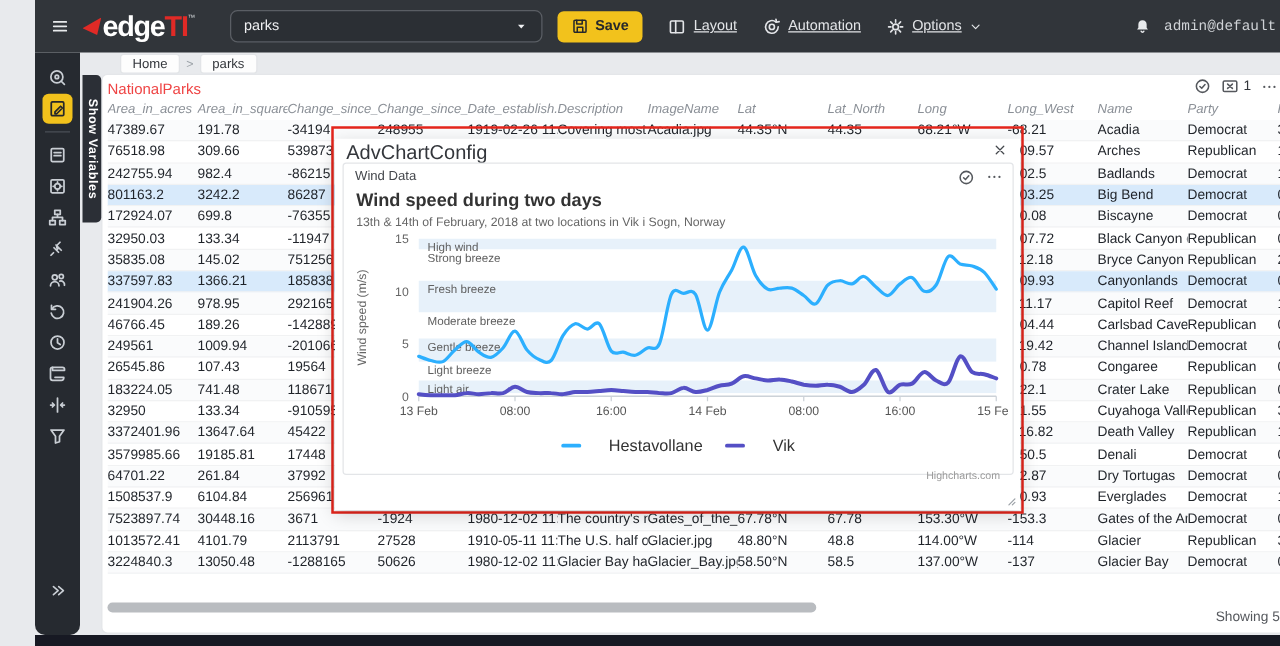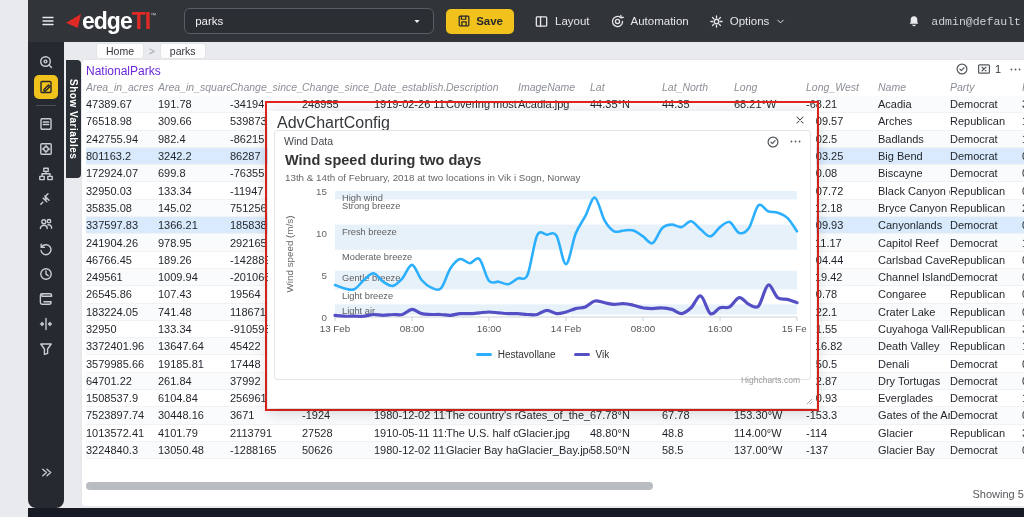--- a/index.html
+++ b/index.html
@@ -17,21 +17,21 @@
   .logo-edge { font-size:23px; font-weight:bold; color:#fff; letter-spacing:-1px; line-height:22px;}
   .logo-ti { font-size:23px; font-weight:bold; color:#e02a26; letter-spacing:-1px; line-height:22px;}
   .logo-tm { font-size:6px; color:#cfd2d6; margin-top:2px; }
   .ws-select { width:250px; height:26px; background:#2b2f34; border:1px solid #5a5e64;
     border-radius:6px; display:flex; align-items:center; padding:0 10px; font-size:11.5px;
     color:#f0f1f3; justify-content:space-between; cursor:pointer; }
   .save-btn { margin-left:12px; height:25px; background:#f2c21c; color:#26282b; border:none;
     border-radius:5px; font-family:inherit; font-size:11.5px; font-weight:bold; display:flex;
     align-items:center; gap:5px; padding:0 11px; cursor:pointer; }
   .tb-item { display:flex; align-items:center; gap:6px; font-size:11.5px; color:#e3e5e8;
-    margin-left:20px; cursor:pointer; }
+    margin-left:20px; cursor:pointer;text-decoration:underline; }
   .spacer { flex:1; }
   .bell { margin-right:10px; cursor:pointer; display:flex; }
   .user { display:flex; align-items:flex-start; gap:5px; font-size:11.5px; color:#cfd2d6;
     margin-right:14px; cursor:pointer;font-family:Liberation Mono, monospace; }
 
   
   .sidebar { position:absolute; left:0; top:42px; width:36px; height:466px; background:#262a30;
     z-index:15; display:flex; flex-direction:column; align-items:center; padding-top:8px;
     border-radius:0 0 8px 8px; }
   .side-item { width:24px; height:24px; display:flex; align-items:center; justify-content:center;
@@ -49,21 +49,21 @@
   .chip { background:#fdfdfd; border:1px solid #e2e4e7; border-radius:3px; font-size:10.5px;
     color:#33363b; padding:1px 9px; cursor:pointer; }
   .crumb-sep { color:#9aa0a6; font-size:10px; }
   .showvars { position:absolute; left:2px; top:18px; width:15px; height:118px; background:#2b2f36;
     color:#fff; border-radius:0 4px 4px 0; writing-mode:vertical-rl; font-size:10px;
     font-weight:bold; display:flex; align-items:center; justify-content:center;
     letter-spacing:.5px; cursor:pointer; z-index:4; }
 
   .panel { position:absolute; left:18px; top:18px; width:958px; height:446px; background:#fff;
     border-radius:4px; box-shadow:0 0 0 1px #e4e6e9; }
-  .panel-title { position:absolute; left:4px; top:4px; font-size:12px; color:#6d28d9; }
+  .panel-title { position:absolute; left:4px; top:4px; font-size:12px; color:#ef4444; }
   .panel-tools { position:absolute; right:18px; top:2px; display:flex; align-items:center;
     gap:8px; color:#55585d; }
   .panel-tools .cnt { font-size:11px; color:#33363b; margin-left:-4px; }
   .tbl { position:absolute; left:4px; top:18px; right:8px; height:382px; overflow:hidden; }
   .trow { display:grid; grid-template-columns:repeat(14,72px); width:1008px; height:17.3px;
     align-items:center; }
   .thead { height:18px; }
   .thead .tcell { font-size:10.5px; color:#8b9097;font-style:italic; }
   .tcell { font-size:11px; color:#1f2329; white-space:nowrap; overflow:hidden; padding-right:8px; }
   .trow.body { border-bottom:1px solid #f1f2f3; }
@@ -87,21 +87,21 @@
   .modal-title { position:absolute; left:9px; top:3px; font-size:16px; color:#33363b; }
   .modal-x { position:absolute; right:10px; top:3px; color:#44474c; cursor:pointer; display:flex; }
   .card { position:absolute; left:6px; top:19px; width:537px; height:250px; background:#fff;
     border:1px solid #e3e5e8; border-radius:3px; }
   .card-head { position:relative; height:20px; }
   .card-title { position:absolute; left:9px; top:4px; font-size:10.5px; color:#44474c; }
   .card-icons { position:absolute; right:8px; top:4px; display:flex; gap:9px; color:#55585d; }
   #chart-svg { position:absolute; left:2px; top:20px; }
   .legend { position:absolute; left:0; top:218px; width:100%; display:flex;
     justify-content:center; gap:18px; align-items:center; }
-  .legend-item { display:flex; align-items:center; gap:6px; font-size:10px; color:#333; cursor:pointer; }
+  .legend-item { display:flex; align-items:center; gap:22px; font-size:13px; color:#333; cursor:pointer; }
   .legend-dash { width:16px; height:3px; border-radius:2px; }
   .credit { position:absolute; right:10px; top:244px; font-size:8.5px; color:#999; cursor:pointer; }
   .resize { position:absolute; right:2px; bottom:2px; color:#9aa0a6; cursor:nwse-resize; display:flex; }
 
   .bottombar { position:absolute; left:0; top:508px; width:1024px; height:9px; background:#171923; }
   svg { display:block; }
 </style>
 </head>
 <body>
 

